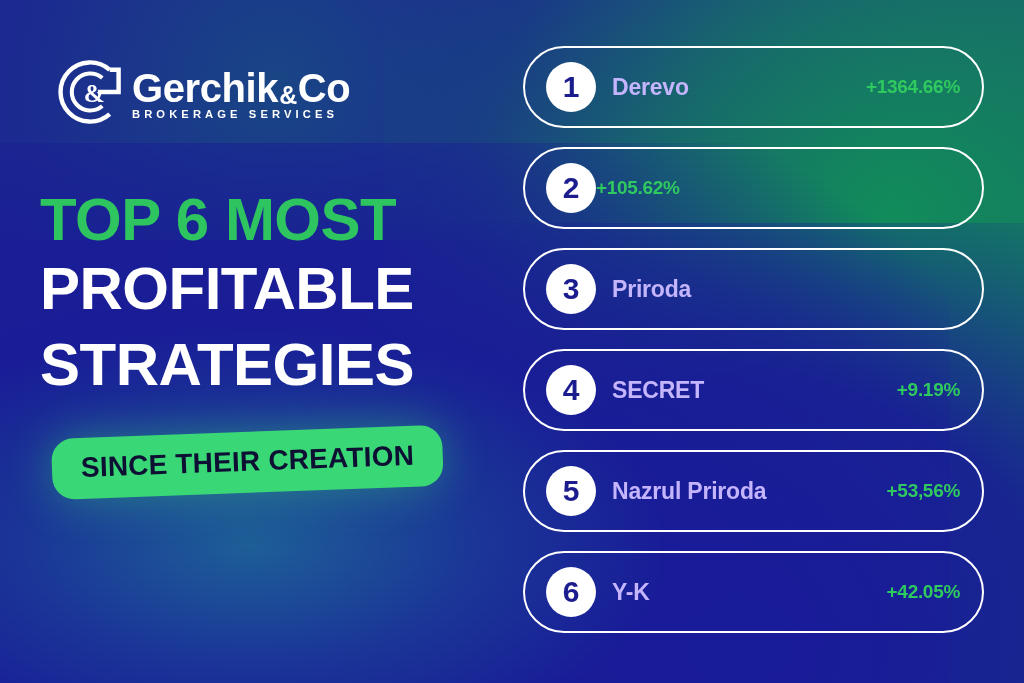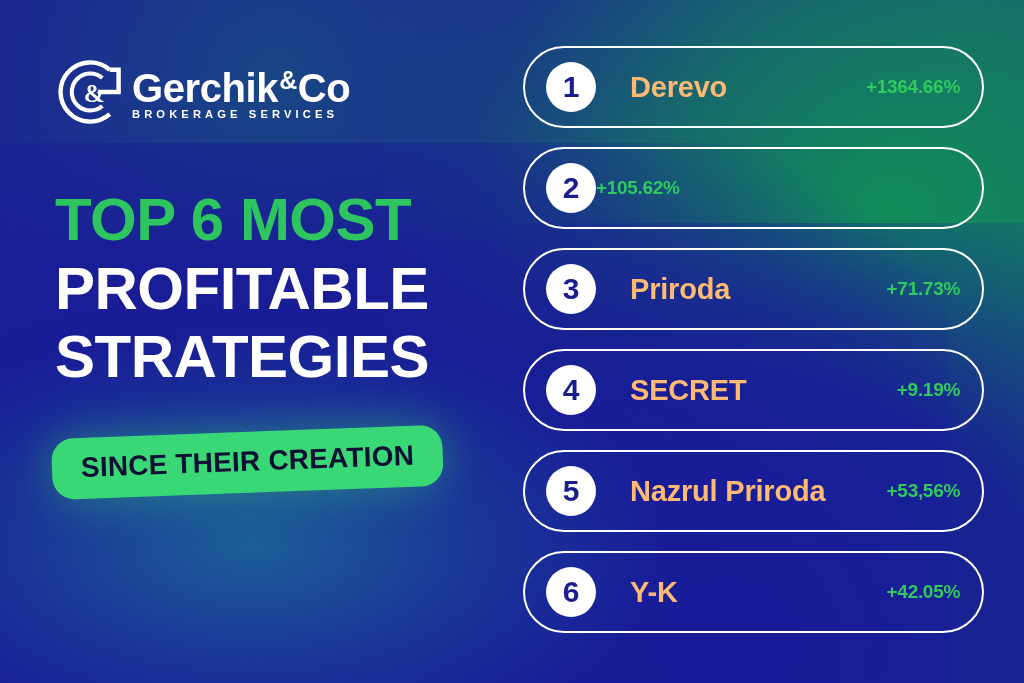--- a/index.html
+++ b/index.html
@@ -42,39 +42,39 @@
     background-image:repeating-linear-gradient(0deg,rgba(255,255,255,.55) 0 1px,rgba(0,0,0,0) 1px 2px),
                      repeating-linear-gradient(90deg,rgba(255,255,255,.35) 0 1px,rgba(0,0,0,0) 1px 2px);
   }
 
   
   .logo{position:absolute;left:52px;top:55px;display:flex;align-items:center;}
   .logo-mark{width:74px;height:74px;display:block;flex:0 0 auto;margin-right:2px;}
   .logo-text{display:flex;flex-direction:column;justify-content:center;margin-left:4px;padding-top:4px;}
   .logo-word{
     color:#ffffff;font-size:40px;font-weight:700;line-height:1;
-    letter-spacing:-.4px;white-space:nowrap;display:flex;align-items:flex-start;
+    letter-spacing:-.4px;white-space:nowrap;display:flex;align-items:flex-end;
   }
   .logo-amp{font-size:25px;font-weight:700;padding:0 1px;}
   .logo-tag{
     color:#ffffff;font-size:11.2px;font-weight:700;
     letter-spacing:4.1px;margin-top:0;white-space:nowrap;
   }
 
   
-  .headline{position:absolute;left:55px;top:191px;width:470px;}
+  .headline{position:absolute;left:40px;top:191px;width:470px;}
   .hl-line{
     font-size:60px;font-weight:800;line-height:.96;
     letter-spacing:-.5px;white-space:nowrap;margin:0;
     text-transform:uppercase;
   }
   .hl-1{color:#2ec45f;}
   .hl-2,.hl-3{color:#ffffff;}
   .hl-2{margin-top:11px;}
-  .hl-3{margin-top:11px;}
+  .hl-3{margin-top:19px;}
 
   
   .badge-wrap{
     position:absolute;left:52px;top:439px;
     transform:rotate(-2.1deg);transform-origin:left center;
   }
   .badge{
     display:inline-block;background:#3ad776;color:#0d1033;
     font-size:28px;font-weight:800;letter-spacing:.2px;
     padding:14px 29px 15px 29px;border-radius:22px;white-space:nowrap;
@@ -89,22 +89,22 @@
     display:flex;align-items:center;box-sizing:border-box;
     padding-left:21px;padding-right:22px;
   }
   .row:last-child{margin-bottom:0;}
   .rank-circle{
     flex:0 0 auto;width:50px;height:50px;border-radius:50%;
     background:#ffffff;color:#1b1d8e;
     font-size:30px;font-weight:700;line-height:50px;text-align:center;
   }
   .row-name{
-    flex:1 1 auto;color:#fdba74;font-size:29px;font-weight:600;
-    margin-left:34px;letter-spacing:-.2px;white-space:nowrap;overflow:hidden;
+    flex:1 1 auto;color:#c4b5fd;font-size:23px;font-weight:600;
+    margin-left:16px;letter-spacing:-.2px;white-space:nowrap;overflow:hidden;
   }
   .row-value{
     flex:0 0 auto;color:#2fc95f;font-size:19px;font-weight:700;
     letter-spacing:-.3px;white-space:nowrap;text-align:right;
   }
 </style>
 </head>
 <body>
 
 <div class="stage">
@@ -159,21 +159,20 @@
     </div>
 
     <div class="row">
       <div class="rank-circle">2</div>
       <div class="row-value">+105.62%</div>
     </div>
 
     <div class="row">
       <div class="rank-circle">3</div>
       <div class="row-name">Priroda</div>
-      <div class="row-value">+71.73%</div>
     </div>
 
     <div class="row">
       <div class="rank-circle">4</div>
       <div class="row-name">SECRET</div>
       <div class="row-value">+9.19%</div>
     </div>
 
     <div class="row">
       <div class="rank-circle">5</div>

